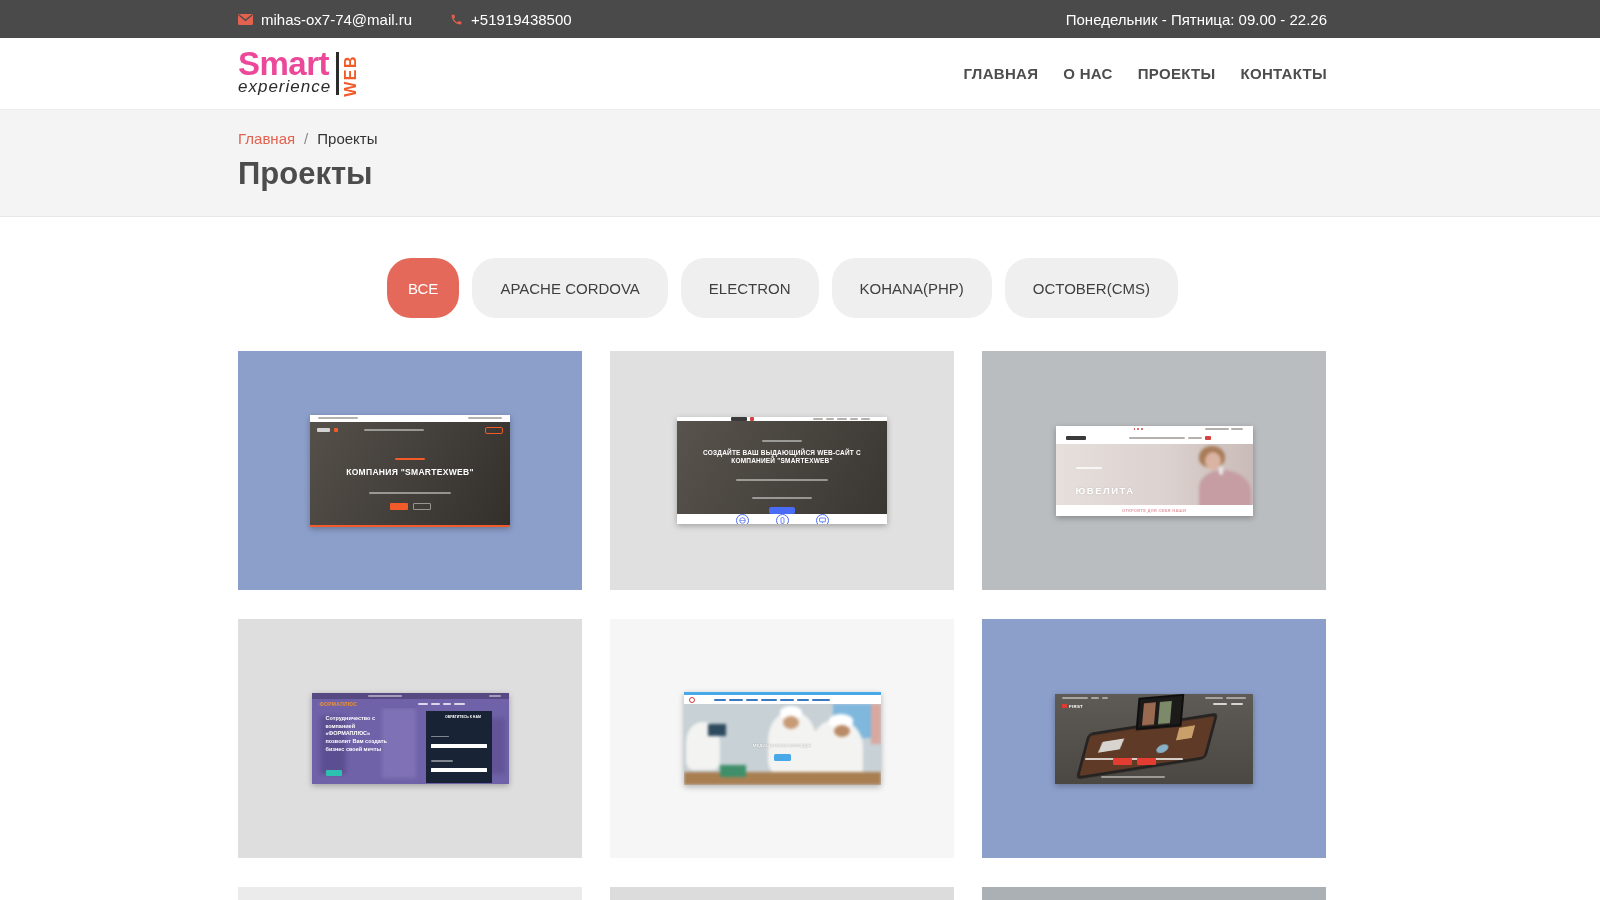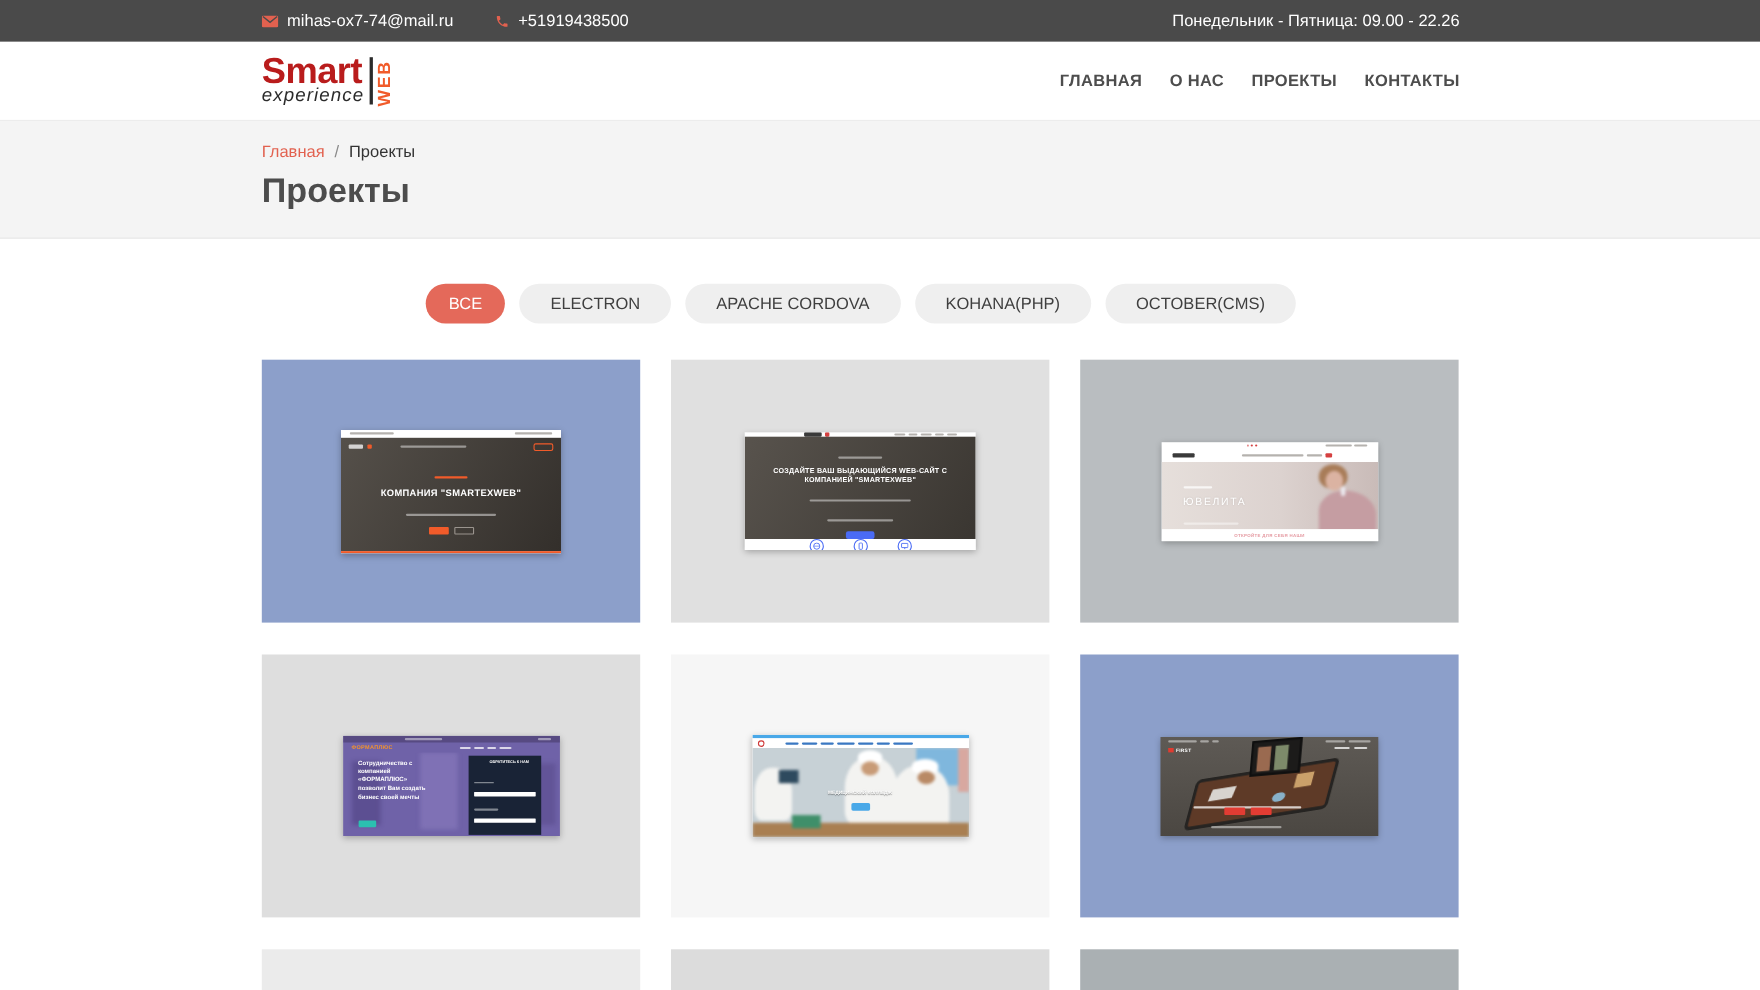--- a/index.html
+++ b/index.html
@@ -12,39 +12,39 @@
   .topbar .container { height:100%; display:flex; align-items:center; justify-content:space-between; }
   .tb-left { display:flex; align-items:center; gap:38px; }
   .tb-item { display:flex; align-items:center; gap:8px; color:#fff; font-size:15px; }
   .tb-hours { color:#fff; font-size:15px; }
 
   
   .header { height:72px; background:#fff; border-bottom:1px solid #ececec; }
   .header .container { height:100%; display:flex; align-items:center; justify-content:space-between; }
   .logo { display:flex; align-items:stretch; cursor:pointer; }
   .logo-txt { display:flex; flex-direction:column; justify-content:center; }
-  .logo-smart { font-size:33px; font-weight:600; color:#b91c1c; line-height:.85; letter-spacing:-.5px; }
+  .logo-smart { font-size:33px; font-weight:600; color:#ec4899; line-height:.85; letter-spacing:-.5px; }
   .logo-exp { font-style:italic; font-size:17px; color:#2b2b2b; letter-spacing:1px; line-height:1.1; }
   .logo-bar { width:2.5px; background:#2b2b2b; margin:2px 3px 2px 5px; }
   .logo-web { writing-mode:vertical-rl; transform:rotate(180deg); color:#f15b2a; font-weight:700;
     font-size:16px; letter-spacing:1.5px; display:flex; align-items:center; }
   .nav { display:flex; gap:25px; list-style:none; }
   .nav li { font-size:15px; font-weight:700; color:#4d4d4d; letter-spacing:.3px; cursor:pointer; }
 
   
   .band { background:#f4f4f4; border-bottom:1px solid #e7e7e7; padding:20px 0 24px; }
   .crumbs { font-size:15px; display:flex; gap:9px; align-items:center; }
   .crumb-home { color:#e2614f; cursor:pointer; }
   .crumb-sep { color:#8a8a8a; }
   .crumb-cur { color:#333; }
   .page-title { margin-top:9px; font-size:31px; font-weight:700; color:#4c4c4c; }
 
   
   .filters { margin-top:41px; display:flex; justify-content:center; gap:13px; }
-  .pill { border:none; background:#efefef; color:#3f3f3f; font-size:15px; padding:0 28px; height:36px;
+  .pill { border:none; background:#efefef; color:#3f3f3f; font-size:15px; padding:0 28px; height:60px;
     border-radius:24px; cursor:pointer; font-family:inherit; }
   .pill.active { background:#e4695a; color:#fff; padding:0 21px; }
 
   
   .grid { margin-top:33px; display:grid; grid-template-columns:repeat(3,344px); column-gap:28px; row-gap:29px; }
   .tile { height:239px; display:flex; align-items:center; justify-content:center; cursor:pointer; }
   .shot { box-shadow:0 2px 6px rgba(0,0,0,.28); overflow:hidden; position:relative; }
   .bar { display:inline-block; border-radius:1px; }
 
   
@@ -74,21 +74,21 @@
   .s3-bar1 { height:7px; display:flex; align-items:center; gap:2px; padding:0 10px; }
   .s3-bar2 { height:11px; display:flex; align-items:center; padding:0 10px; gap:3px; }
   .s3-hero { height:61px; position:relative; overflow:hidden;
     background:linear-gradient(90deg,#e6dfdb 0%,#dcd2cf 55%,#c9bbb8 100%); }
   .s3-woman { position:absolute; right:0; top:0; width:95px; height:61px; filter:blur(1.5px); }
   .s3-hair { position:absolute; right:28px; top:2px; width:26px; height:22px; background:#a87c58; border-radius:50% 50% 45% 45%; }
   .s3-face { position:absolute; right:32px; top:8px; width:16px; height:18px; background:#dbb3a2; border-radius:50%; }
   .s3-dress { position:absolute; right:2px; top:26px; width:52px; height:40px; background:#c59da2; border-radius:45% 55% 0 0; }
   .s3-ear { position:absolute; right:30px; top:22px; width:4px; height:9px; background:#eceaf0; border-radius:2px; }
   .s3-left { position:absolute; left:20px; top:11px; }
-  .s3-name { color:#fff; font-weight:400; font-size:9.5px; letter-spacing:1.5px; margin:2px 0; text-shadow:0 0 2px rgba(0,0,0,.15); }
+  .s3-name { color:#fff; font-weight:700; font-size:9.5px; letter-spacing:1.5px; margin:12px 0; text-shadow:0 0 2px rgba(0,0,0,.15); }
   .s3-foot { flex:1; background:#fff; display:flex; align-items:center; justify-content:center; }
   .s3-cap { color:#e59aa2; font-size:8px; letter-spacing:.6px; transform:scale(.5); white-space:nowrap; font-weight:700; }
 
   
   .shot4 { width:197px; height:91px; background:#6f62a8; display:flex; flex-direction:column; }
   .s4-top { height:6px; background:#574a82; display:flex; align-items:center; justify-content:space-between; padding:0 8px; }
   .s4-head { height:9px; display:flex; align-items:center; padding:0 8px; gap:3px; }
   .s4-logo { color:#f0922e; font-size:5px; font-weight:700; letter-spacing:.3px; }
   .s4-body { flex:1; position:relative; overflow:hidden; }
   .s4-mach { position:absolute; inset:0; filter:blur(2px); opacity:.55; }
@@ -201,22 +201,22 @@
       <span class="crumb-sep">/</span>
       <span class="crumb-cur">Проекты</span>
     </div>
     <h1 class="page-title">Проекты</h1>
   </div>
 </div>
 
 <div class="container">
   <div class="filters">
     <button class="pill active">ВСЕ</button>
+    <button class="pill">APACHE CORDOVA</button>
     <button class="pill">ELECTRON</button>
-    <button class="pill">APACHE CORDOVA</button>
     <button class="pill">KOHANA(PHP)</button>
     <button class="pill">OCTOBER(CMS)</button>
   </div>
 
   <div class="grid">
 
     <div class="tile" style="background: rgb(140, 159, 202);">
       <div class="shot shot1">
         <div class="s1-top">
             <span class="bar g" style="width:40px;height:2px"></span>

